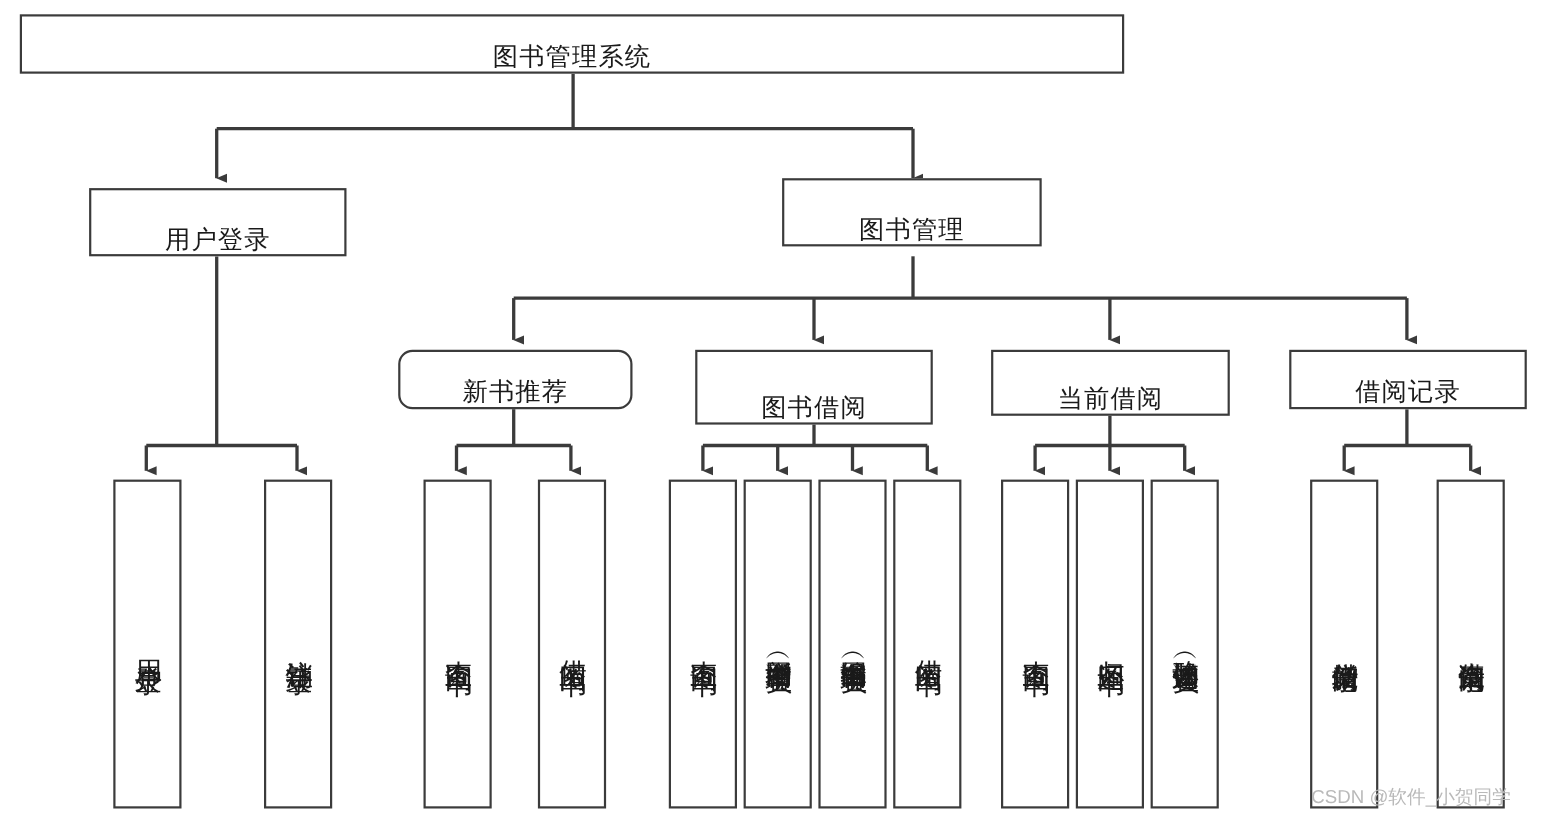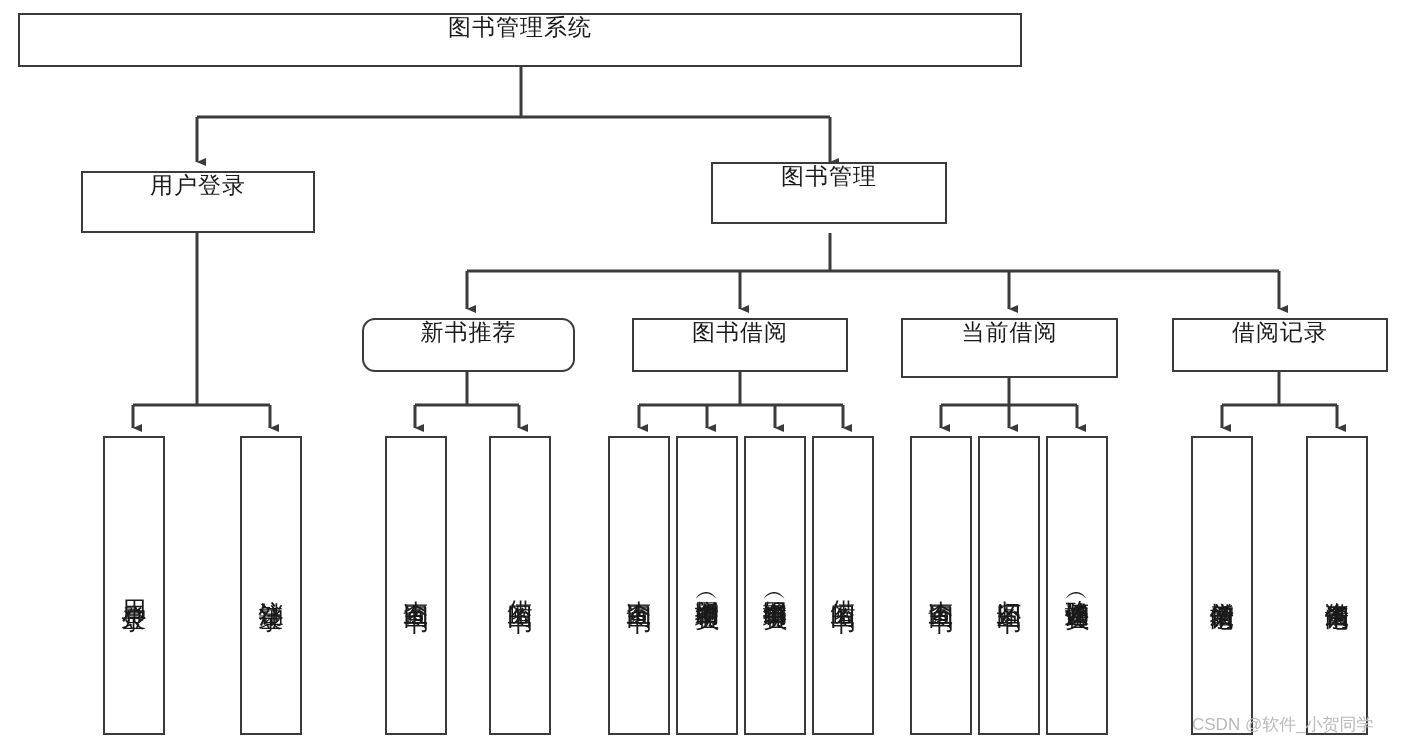--- a/index.html
+++ b/index.html
@@ -22,21 +22,21 @@
     width: 1405px;
     height: 747px;
     pointer-events: none;
   }
   .node {
     position: absolute;
     box-sizing: border-box;
     background: #ffffff;
     border: 2px solid #3b3b3b;
     display: flex;
-    align-items: flex-start;
+    align-items: flex-end;
     justify-content: center;
     color: #1a1a1a;
     z-index: 2;
   }
   .node-label {
     display: block;
     text-align: center;
     line-height: 1.12;
   }
   
@@ -142,21 +142,21 @@
   <div class="node h" style="left:81px; top:171px; width:234px; height:62px;">
     <span class="node-label">用户登录</span>
   </div>
   <div class="node h" style="left:711px; top:162px; width:236px; height:62px;">
     <span class="node-label">图书管理</span>
   </div>
 
   <div class="node h" style="left:362px; top:318px; width:213px; height:54px;border-radius:13px;">
     <span class="node-label">新书推荐</span>
   </div>
-  <div class="node h" style="left:632px; top:318px; width:216px; height:54px;">
+  <div class="node h" style="left:632px; top:318px; width:216px; height:68px;">
     <span class="node-label">图书借阅</span>
   </div>
   <div class="node h" style="left:901px; top:318px; width:217px; height:60px;">
     <span class="node-label">当前借阅</span>
   </div>
   <div class="node h" style="left:1172px; top:318px; width:216px; height:54px;">
     <span class="node-label">借阅记录</span>
   </div>
 
   <div class="node v" style="left:103px; top:436px; width:62px; height:299px;">

